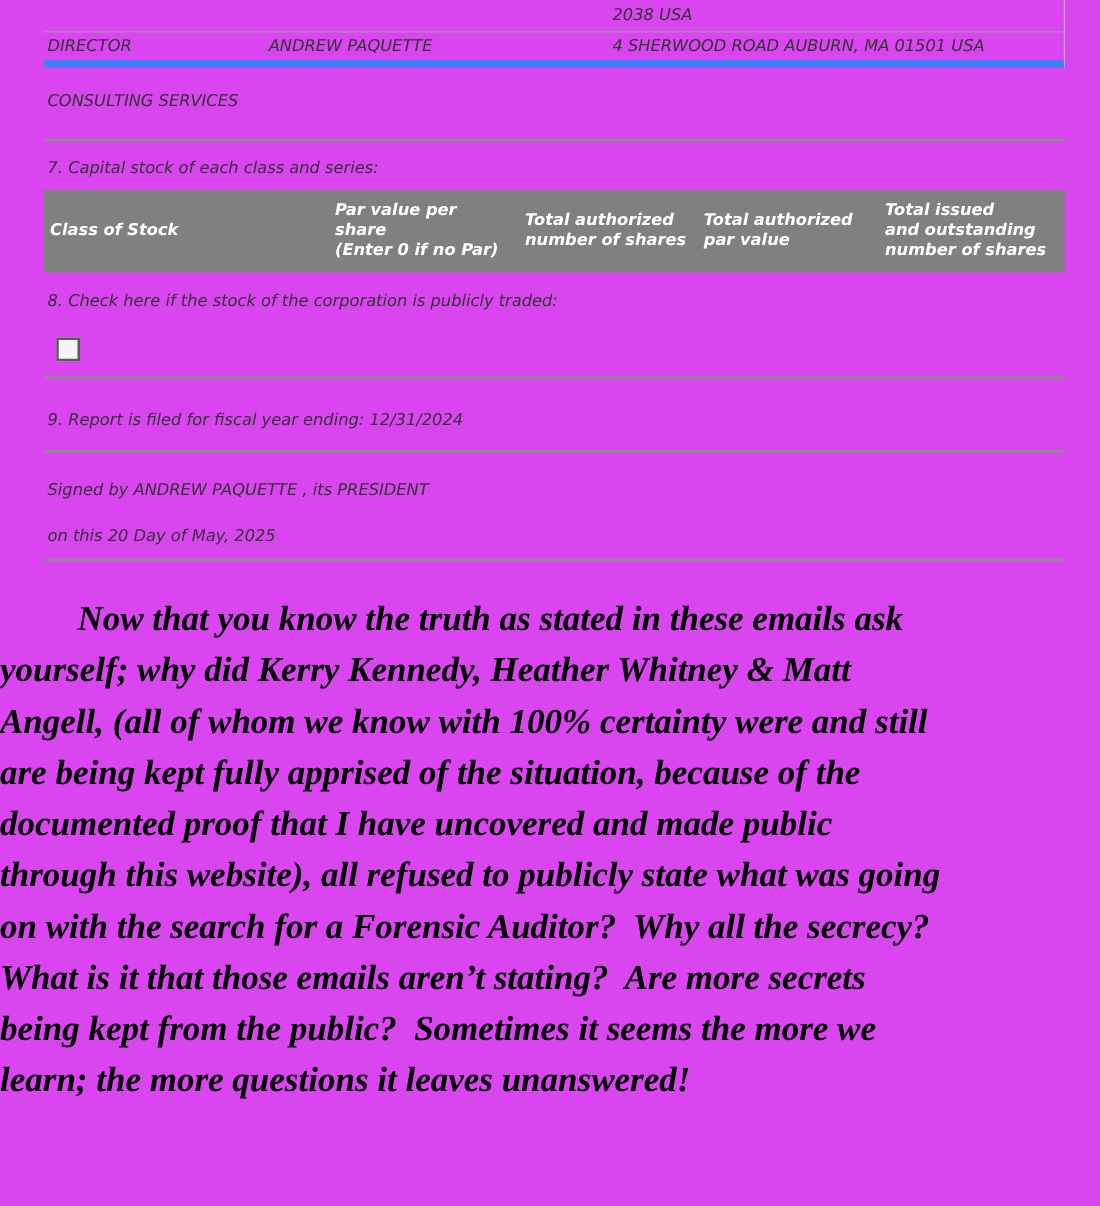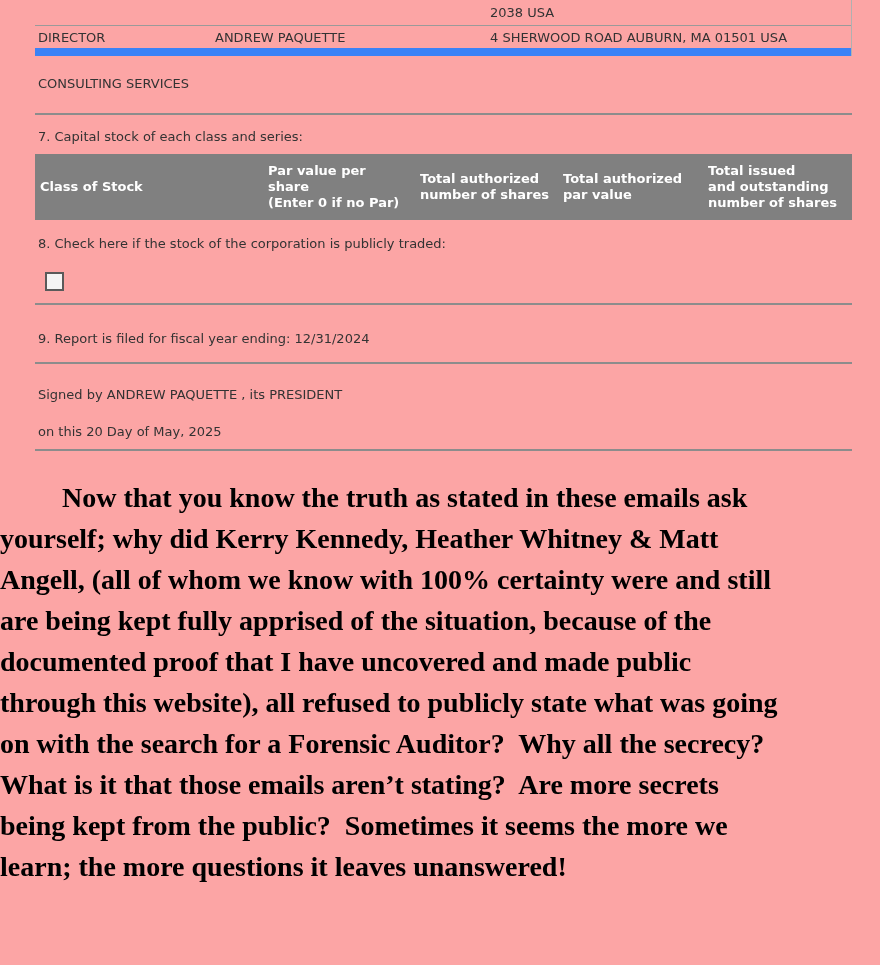--- a/index.html
+++ b/index.html
@@ -1,44 +1,45 @@
 <!DOCTYPE html>
 <html><head>
 <meta charset="utf-8">
 <style>
   html, body { margin: 0; padding: 0; background: #ffffff; }
   .doc {
     position: relative;
     width: 880px;
     height: 965px;
-    background: #fca5a5;
+    background: #d946ef;
     font-family: "DejaVu Sans", sans-serif;
     color: #333333;
     overflow: hidden;
+    font-style: italic;
   }
 
   
   .officers-table {
     margin-left: 35px;
     width: 817px;
     border-right: 1px solid #b0b0b0;
     box-sizing: border-box;
     font-size: 13px;
   }
   .ot-row {
     display: grid;
     grid-template-columns: 177px 275px 1fr;
     align-items: center;
     padding-left: 3px;
   }
   .ot-row1 { height: 25px; }
   .ot-row2 {
     height: 22px;
     border-top: 1px solid #9a9a9a;
-    border-bottom: 8px solid #3b82f6;
+    border-bottom: 6px solid #3b82f6;
   }
 
   
   .form-label {
     margin-left: 38px;
     font-size: 13px;
     line-height: 18px;
     color: #333333;
   }
   .rule {

